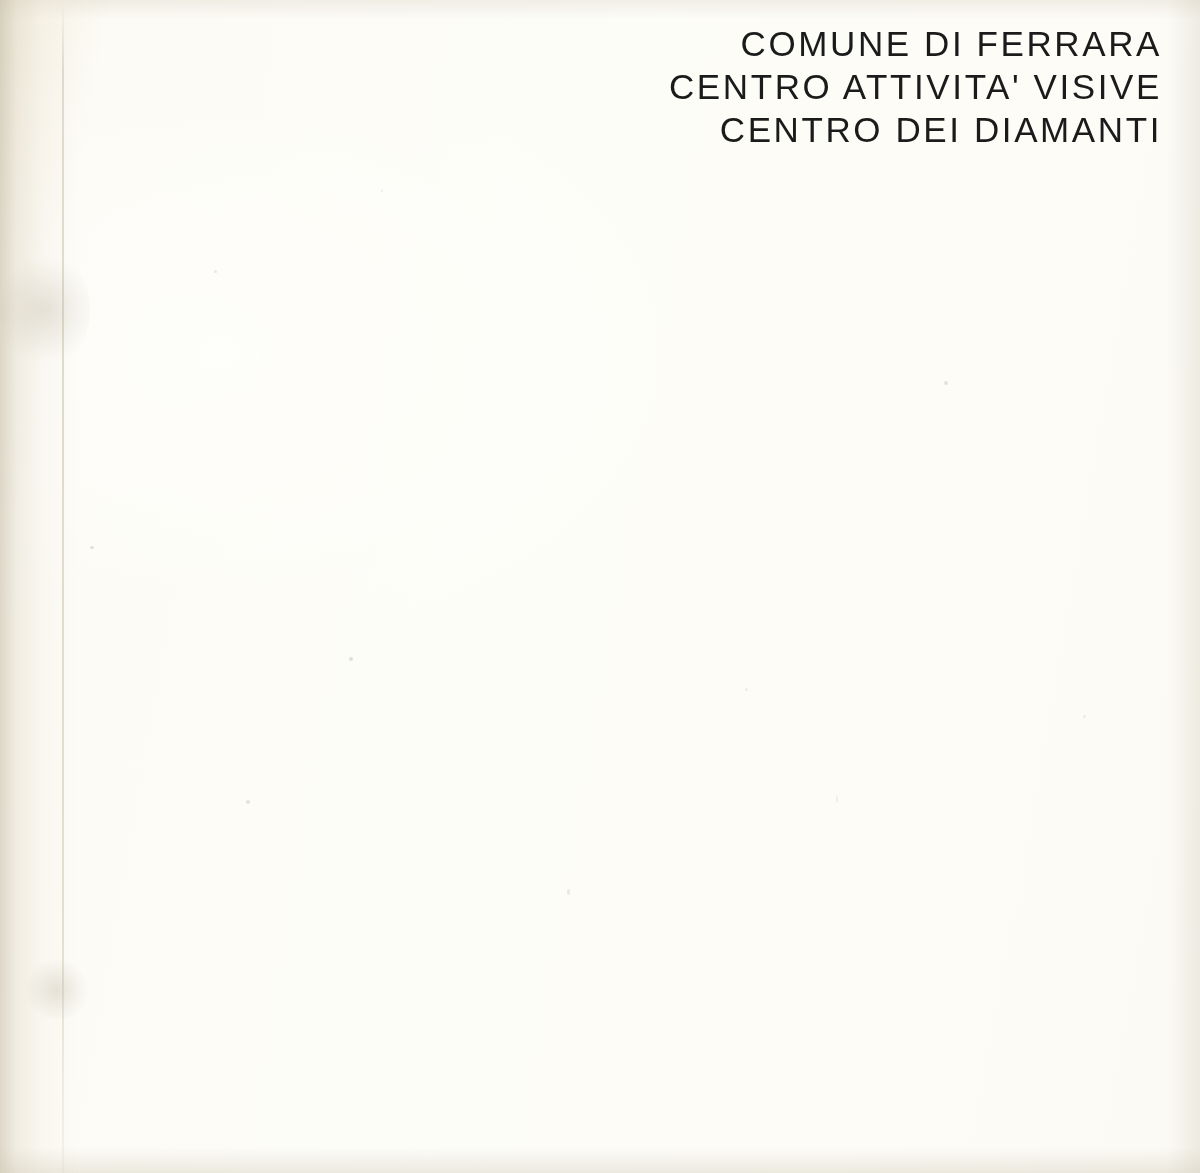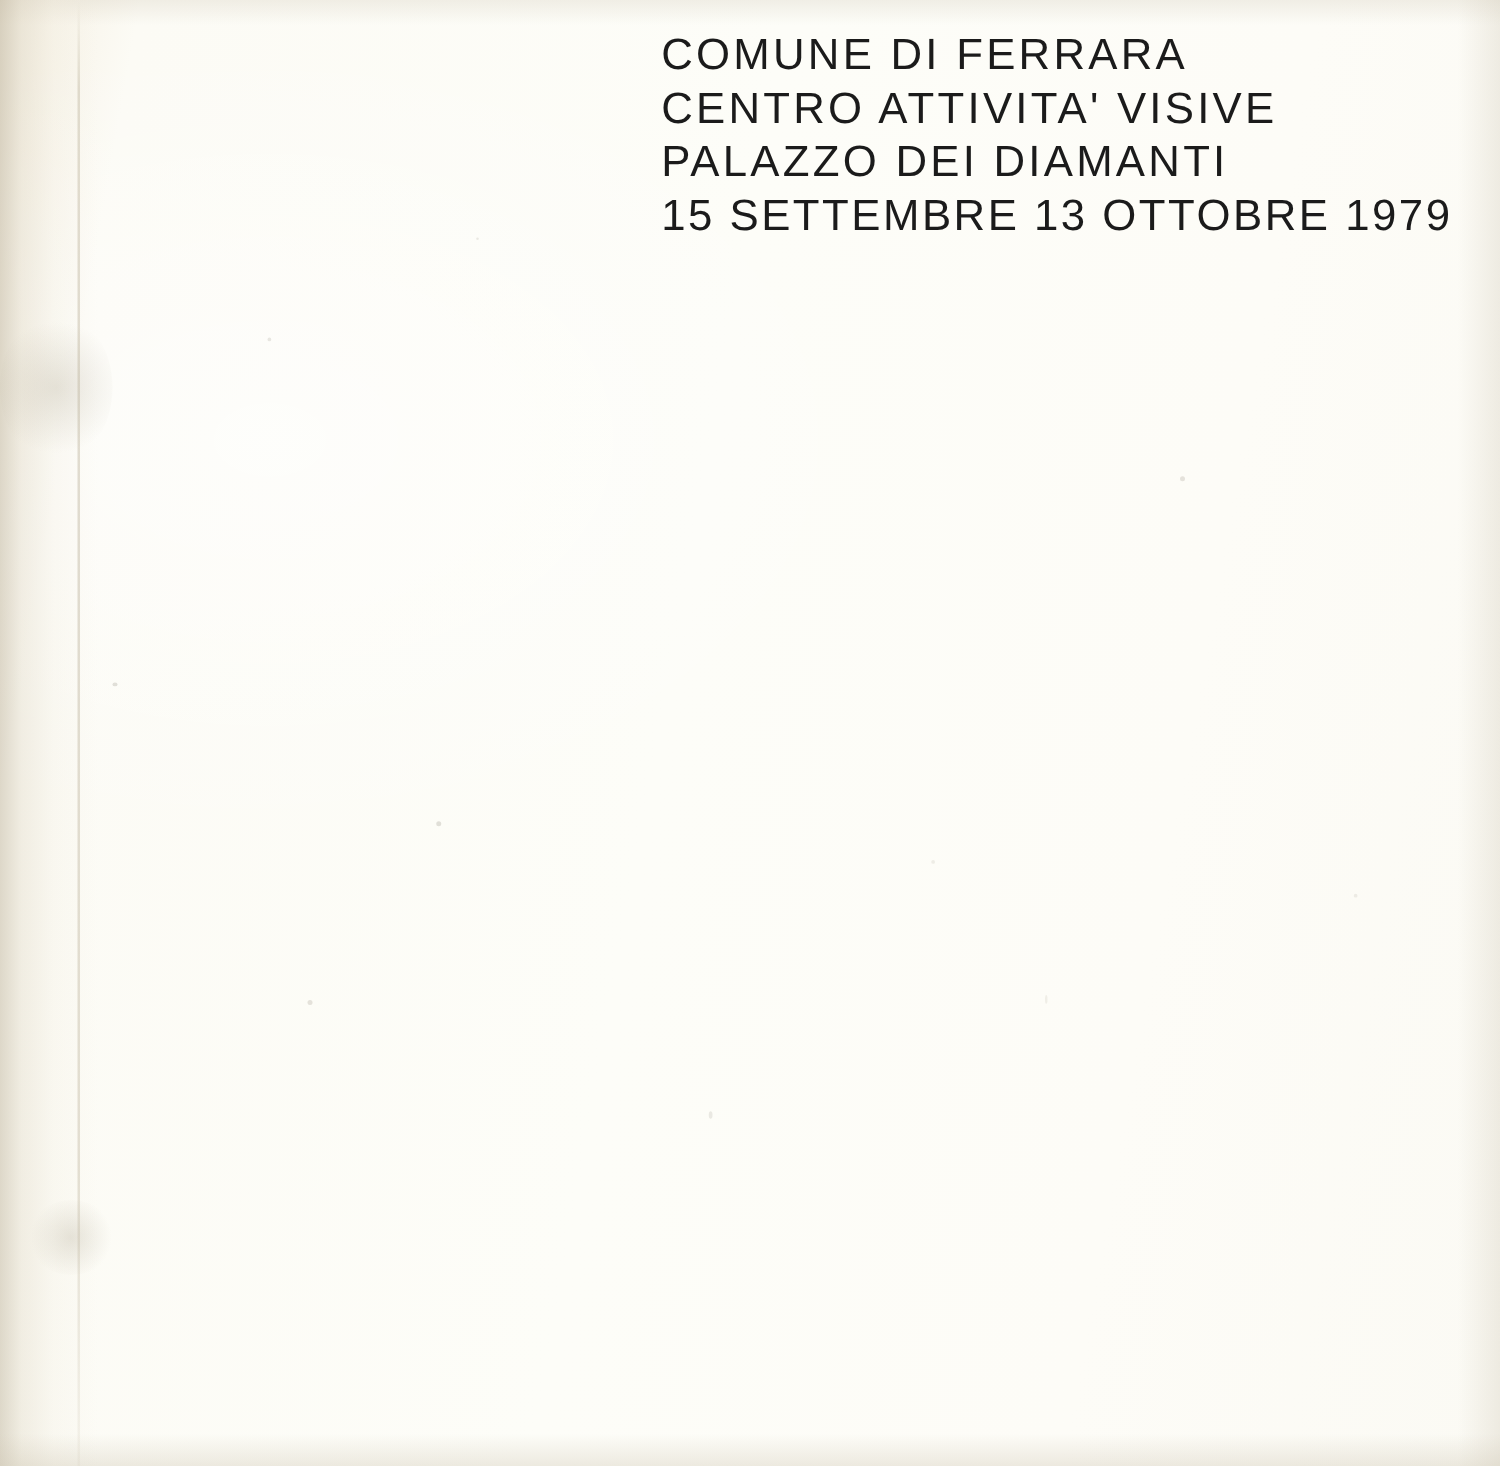--- a/index.html
+++ b/index.html
@@ -68,21 +68,21 @@
     height: 20px;
     background: linear-gradient(180deg, rgba(208,200,182,0.28) 0%, rgba(250,248,241,0) 100%);
     pointer-events: none;
   }
 
   
   .credits {
     position: absolute;
     top: 22px;
     right: 38px;
-    text-align: left;
+    text-align: right;
   }
   .credits-line {
     font-family: "Liberation Sans", sans-serif;
     font-size: 35px;
     line-height: 43px;
     letter-spacing: 2.6px;
     color: #1b1b1b;
     white-space: nowrap;
     font-weight: 400;
   }
@@ -125,22 +125,21 @@
 
   <div class="edge-top"></div>
   <div class="edge-left"></div>
   <div class="edge-left-line"></div>
   <div class="edge-right"></div>
   <div class="edge-bottom"></div>
 
   <div class="credits">
     <div class="credits-line">COMUNE DI FERRARA</div>
     <div class="credits-line">CENTRO ATTIVITA' VISIVE</div>
-    <div class="credits-line">PALAZZO DEI DIAMANTI</div>
-    <div class="credits-line date">15 SETTEMBRE 13 OTTOBRE 1979</div>
+    <div class="credits-line">CENTRO DEI DIAMANTI</div>
   </div>
 
 
   <div class="speck" style="left:214px; top:270px; width:3px; height:3px; opacity:0.35;"></div>
   <div class="speck" style="left:381px; top:190px; width:2px; height:2px; opacity:0.3;"></div>
   <div class="speck" style="left:944px; top:381px; width:4px; height:4px; opacity:0.4;"></div>
   <div class="speck" style="left:90px; top:546px; width:4px; height:3px; opacity:0.45;"></div>
   <div class="speck" style="left:349px; top:657px; width:4px; height:4px; opacity:0.45;"></div>
   <div class="speck" style="left:246px; top:800px; width:4px; height:4px; opacity:0.4;"></div>
   <div class="speck" style="left:567px; top:889px; width:3px; height:6px; opacity:0.3;"></div>

